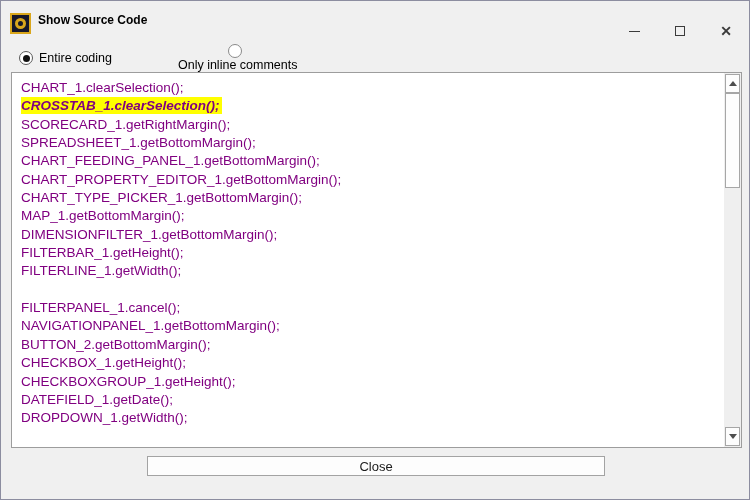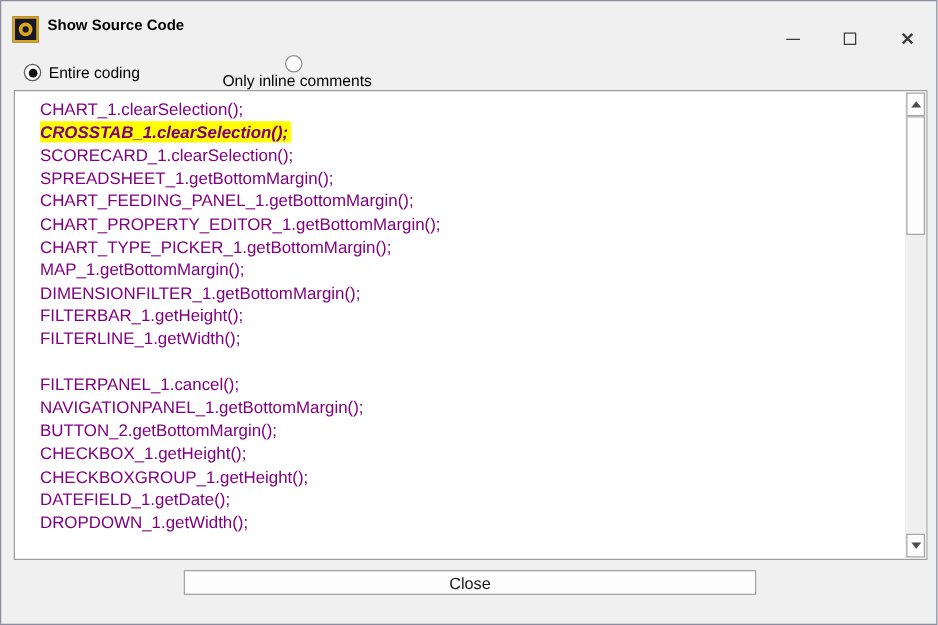--- a/index.html
+++ b/index.html
@@ -56,21 +56,21 @@
   .radio-dot { width:7px; height:7px; border-radius:50%; background:#111; }
   .radio-label { margin-left:6px; font-size:12.5px; color:#000; }
 
   
   .codebox {
     position:absolute; left:10px; top:71px; width:731px; height:376px;
     background:#fff; border:1px solid #9d9d9d;
   }
   .code-lines {
     position:absolute; left:0; top:0; right:18px; bottom:0;
-    padding:6px 0 0 20px; overflow:hidden;
+    padding:6px 0 0 9px; overflow:hidden;
     font-size:13.5px; line-height:18.35px;
     color:#800080; white-space:nowrap;border-radius:14px;
   }
   .code-line { height:18.35px; }
   .code-line span.hl {
     background:#ffff00; font-weight:bold; padding:1px 2px 1px 0;font-style:italic;
   }
 
   
   .scrollbar {
@@ -138,21 +138,21 @@
   <div class="radio-group second">
     <span class="radio-outer unchecked"></span>
     <span class="radio-label">Only inline comments</span>
   </div>
 </div>
 
 <div class="codebox">
   <div class="code-lines">
       <div class="code-line"><span>CHART_1.clearSelection();</span></div>
       <div class="code-line"><span class="hl">CROSSTAB_1.clearSelection();</span></div>
-      <div class="code-line"><span>SCORECARD_1.clearSelection();</span></div>
+      <div class="code-line"><span>SCORECARD_1.getRightMargin();</span></div>
       <div class="code-line"><span>SPREADSHEET_1.getBottomMargin();</span></div>
       <div class="code-line"><span>CHART_FEEDING_PANEL_1.getBottomMargin();</span></div>
       <div class="code-line"><span>CHART_PROPERTY_EDITOR_1.getBottomMargin();</span></div>
       <div class="code-line"><span>CHART_TYPE_PICKER_1.getBottomMargin();</span></div>
       <div class="code-line"><span>MAP_1.getBottomMargin();</span></div>
       <div class="code-line"><span>DIMENSIONFILTER_1.getBottomMargin();</span></div>
       <div class="code-line"><span>FILTERBAR_1.getHeight();</span></div>
       <div class="code-line"><span>FILTERLINE_1.getWidth();</span></div>
       <div class="code-line">&nbsp;</div>
       <div class="code-line"><span>FILTERPANEL_1.cancel();</span></div>

